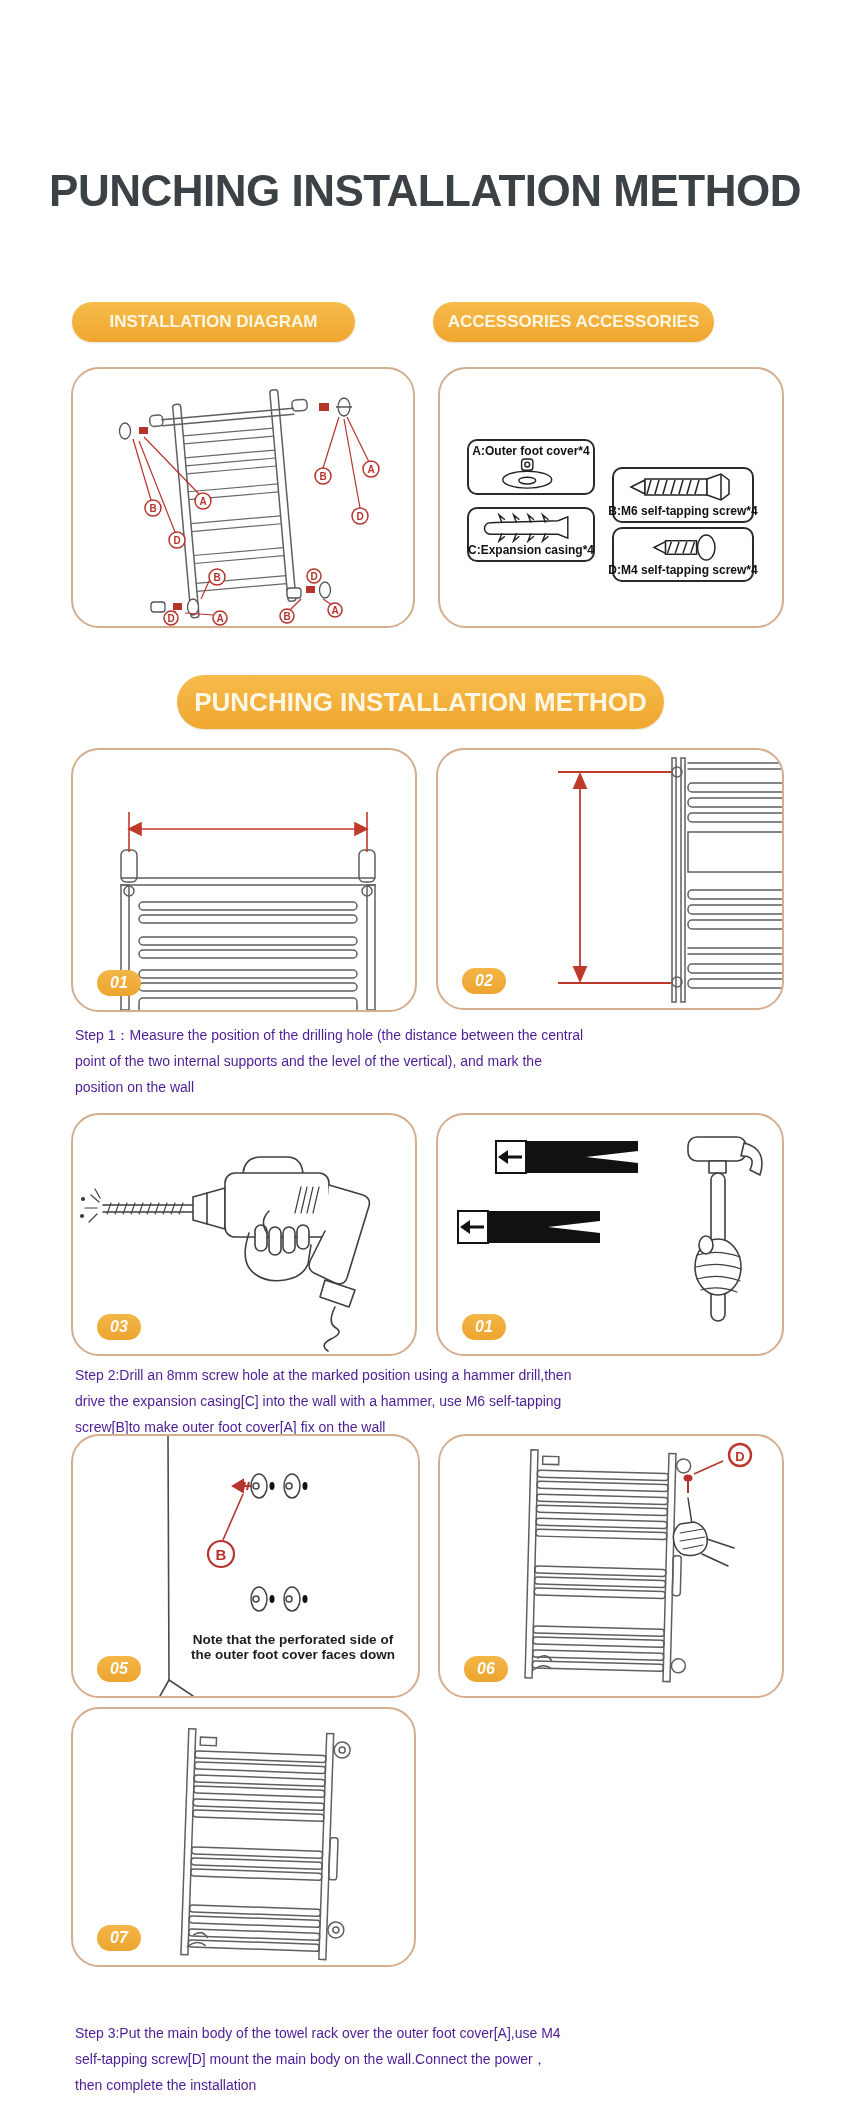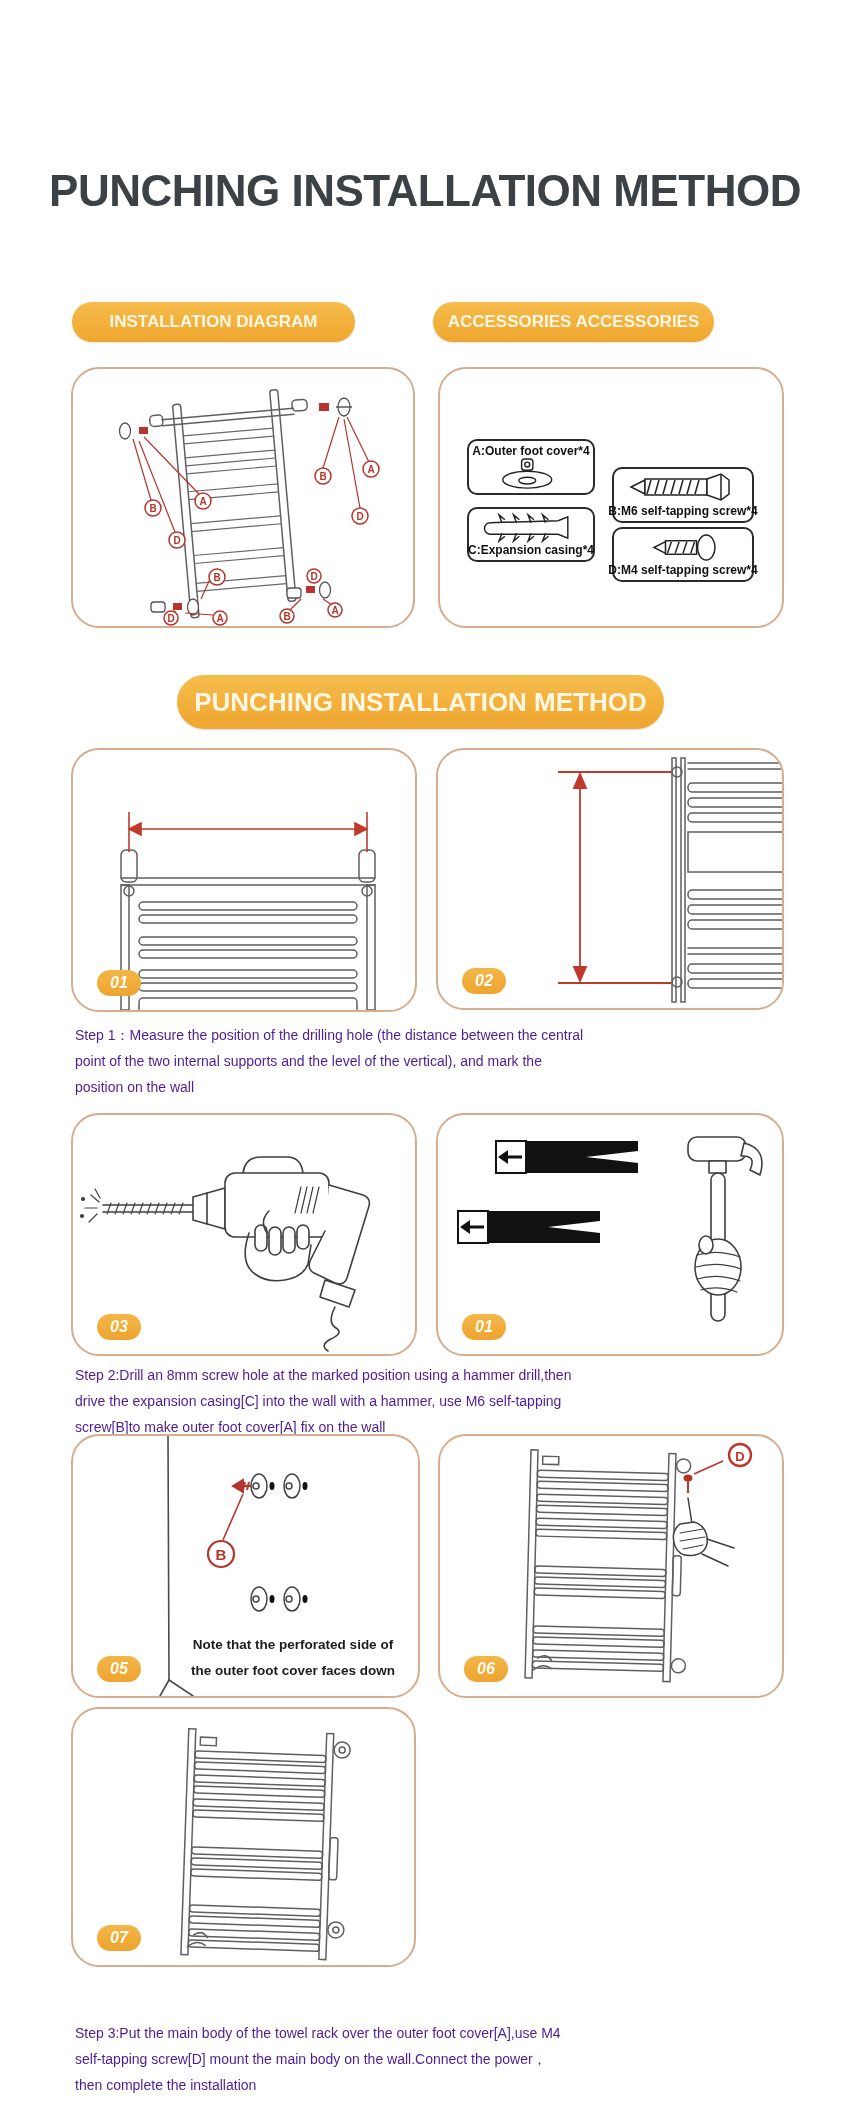--- a/index.html
+++ b/index.html
@@ -33,21 +33,21 @@
     color:#4c1d95;white-space:pre-line;
   }
   .acc-card{
     position:absolute;border:2px solid #2a2a2a;border-radius:10px;background:#fff;
     display:flex;flex-direction:column;align-items:center;justify-content:space-between;
     padding:3px 2px;box-sizing:border-box;
   }
   .acc-label{font-size:12px;font-weight:bold;color:#111;white-space:nowrap;}
   .note-text{
     position:absolute;left:104px;top:196px;width:232px;text-align:center;
-    font-size:13.5px;line-height:26px;font-weight:600;color:#1d1d1d;white-space:pre-line;
+    font-size:13.5px;line-height:15px;font-weight:600;color:#1d1d1d;white-space:pre-line;
   }
   svg{display:block;}
   .fill-svg{position:absolute;left:0;top:0;}
 </style>
 </head>
 <body>
 
 <div class="page">
 
   <div class="page-title">PUNCHING INSTALLATION METHOD</div>

